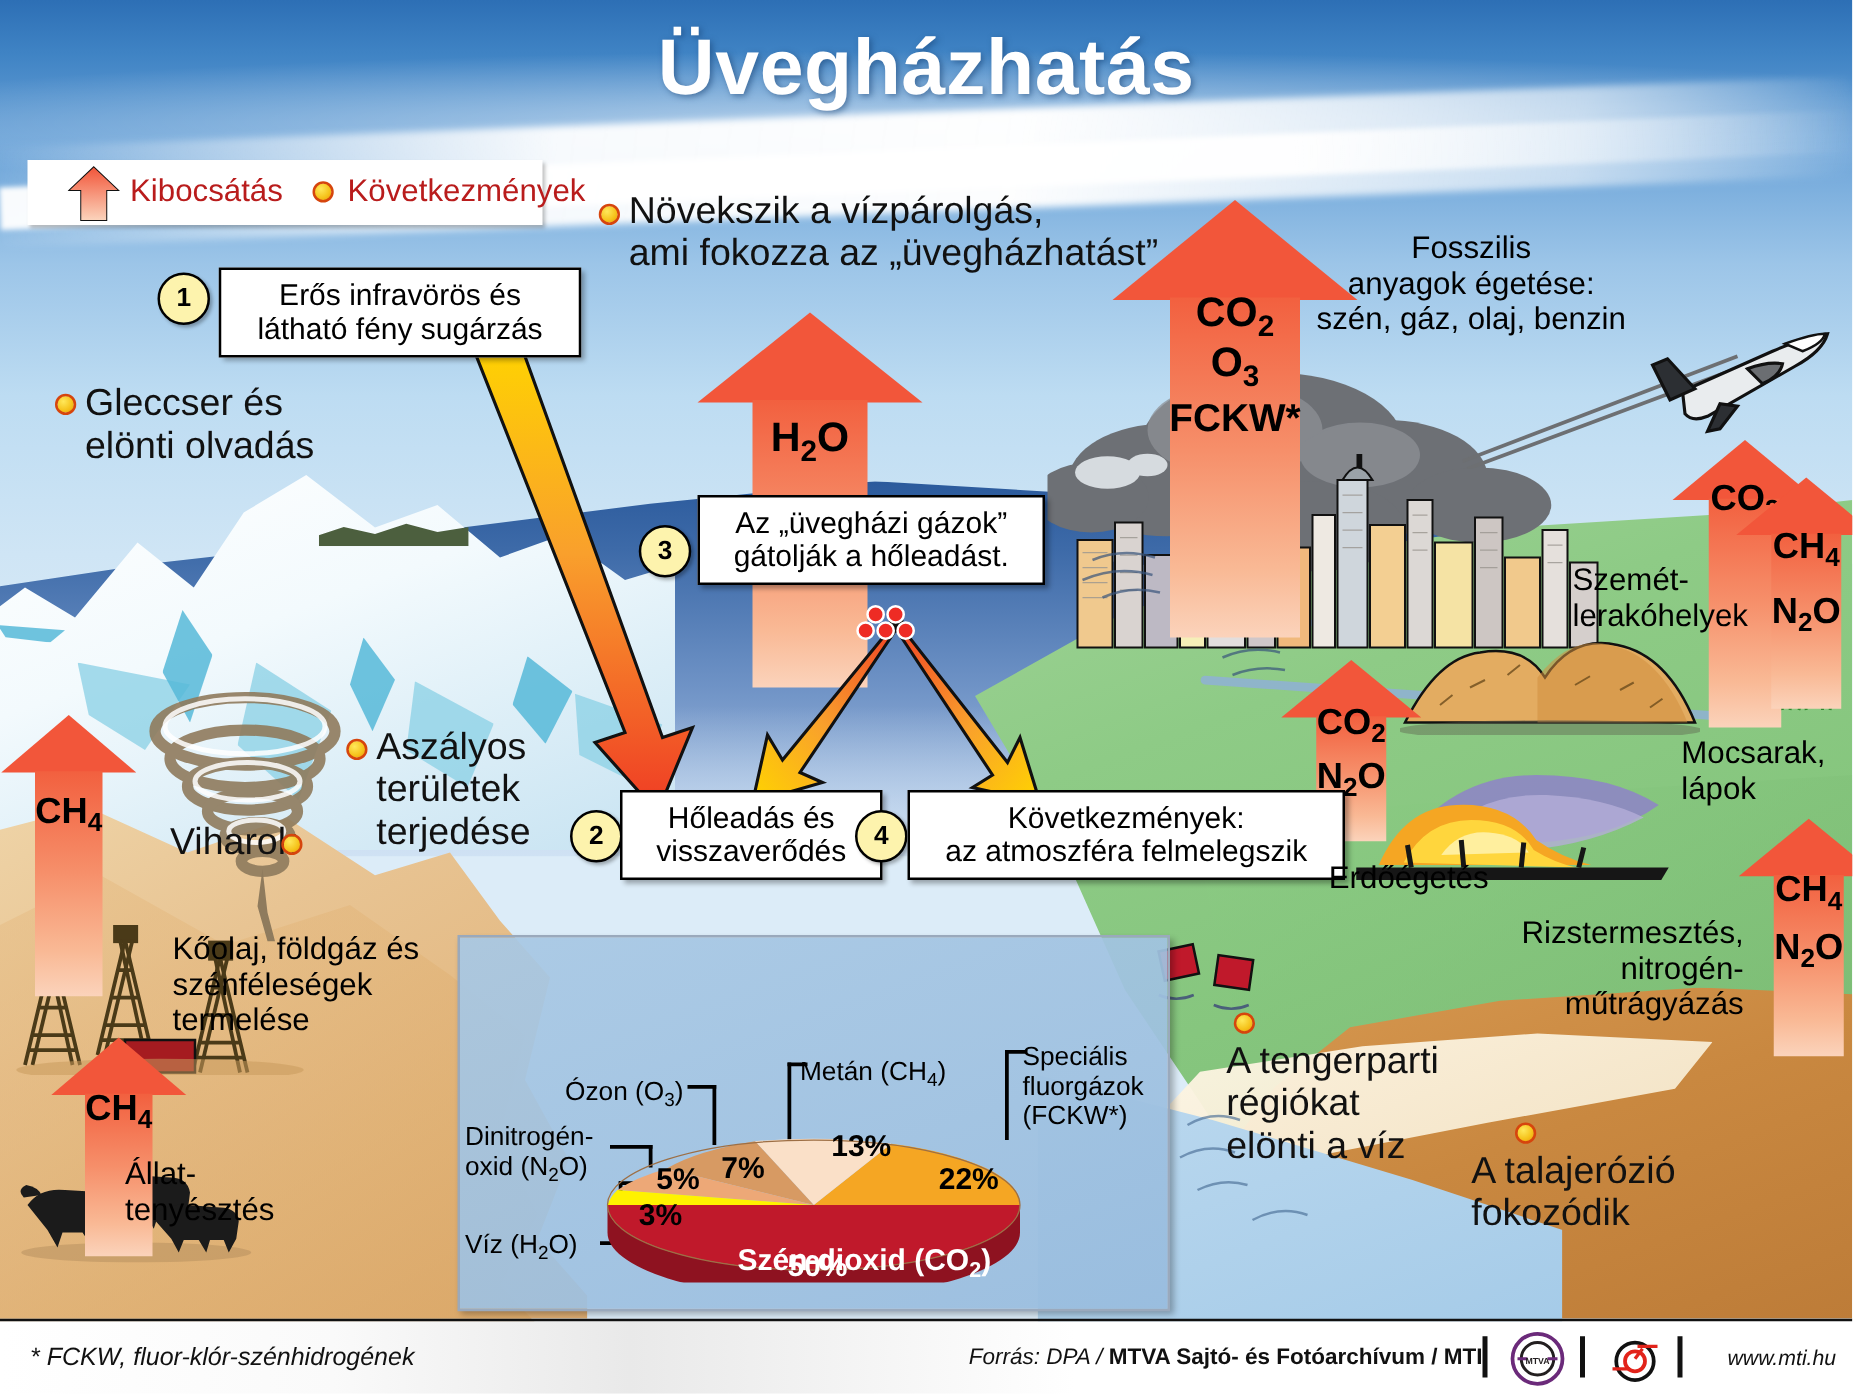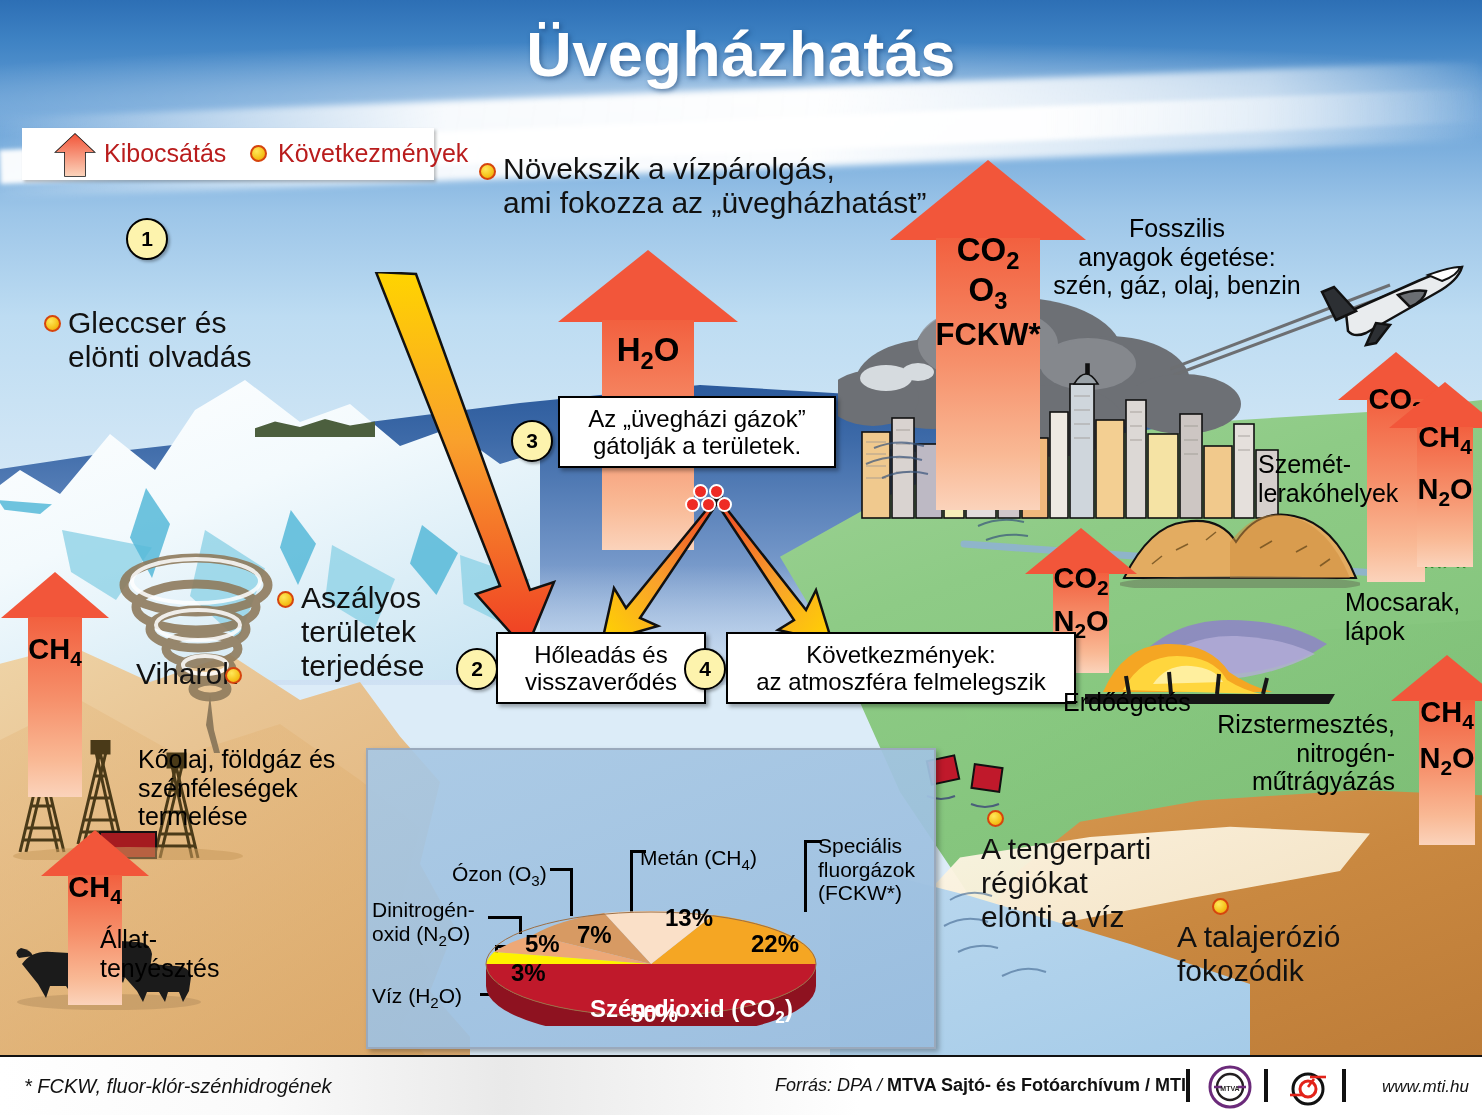--- a/index.html
+++ b/index.html
@@ -87,21 +87,21 @@
 
   
   .cons{position:absolute;font-size:30px;line-height:1.14;color:#111;white-space:pre-line;}
   .dot{position:absolute;width:17px;height:17px;border-radius:50%;
        background:radial-gradient(circle at 36% 32%,#ffe85a,#f5c21a 60%,#e8940f);
        border:2.5px solid #d6450d;box-sizing:border-box;}
 
   
   .mlbl{position:absolute;font-size:25px;line-height:1.14;color:#000;white-space:pre-line;}
   .mlbl.r{text-align:right;}
-  .mlbl.c{text-align:center;margin-top:30px;}
+  .mlbl.c{text-align:center;}
 
   
   .legend{position:absolute;left:22px;top:128px;width:412px;height:52px;background:#fff;
      display:flex;align-items:center;box-shadow:2px 2px 3px rgba(0,0,0,.25);}
   .legend .txt{font-size:25px;color:#b91c1c;}
 
   
   .title{position:absolute;left:0;top:18px;width:1482px;text-align:center;
      font-size:63px;font-weight:bold;color:#fff;letter-spacing:.5px;
      text-shadow:2px 2px 5px rgba(20,60,110,.55);}
@@ -476,24 +476,26 @@
         </linearGradient>
           </defs>
       </svg>
     </div>
     <div class="txt" style="position:absolute;left:82px;top:11px;">Kibocsátás</div>
     <div class="dot" style="left:228px;top:17px;"></div>
     <div class="txt" style="position:absolute;left:256px;top:11px;">Következmények</div>
   </div>
 
   <div class="badge" style="left:126px;top:218px;">1</div>
+  <div class="box" style="left:175px;top:214px;width:262px;">Erős infravörös és
+látható fény sugárzás</div>
 
   <div class="badge" style="left:511px;top:420px;">3</div>
   <div class="box" style="left:558px;top:396px;width:250px;">Az „üvegházi gázok”
-gátolják a területek.</div>
+gátolják a hőleadást.</div>
 
   <div class="badge" style="left:456px;top:648px;">2</div>
   <div class="box" style="left:496px;top:632px;width:182px;">Hőleadás és
 visszaverődés</div>
 
   <div class="badge" style="left:684px;top:648px;">4</div>
   <div class="box" style="left:726px;top:632px;width:322px;">Következmények:
 az atmoszféra felmelegszik</div>
 
   <div class="dot" style="left:479px;top:163px;"></div>
@@ -522,21 +524,21 @@
 fokozódik</div>
 
   <div class="mlbl c" style="left:1012px;top:184px;width:330px;">Fosszilis
 anyagok égetése:
 szén, gáz, olaj, benzin</div>
   <div class="mlbl" style="left:1258px;top:450px;">Szemét-
 lerakóhelyek</div>
   <div class="mlbl" style="left:1345px;top:588px;">Mocsarak,
 lápok</div>
   <div class="mlbl" style="left:1063px;top:688px;">Erdőégetés</div>
-  <div class="mlbl r" style="left:1150px;top:710px;width:245px;">Rizstermesztés,
+  <div class="mlbl r" style="left:1150px;top:732px;width:245px;">Rizstermesztés,
 nitrogén-
 műtrágyázás</div>
   <div class="mlbl" style="left:100px;top:925px;">Állat-
 tenyésztés</div>
   <div class="mlbl" style="left:138px;top:745px;">Kőolaj, földgáz és
 szénféleségek
 termelése</div>
 
   <div class="panel">
 

